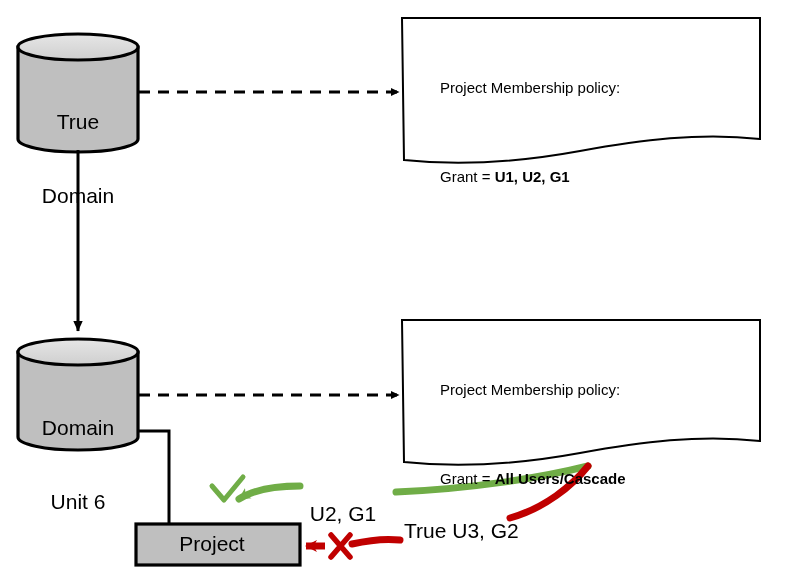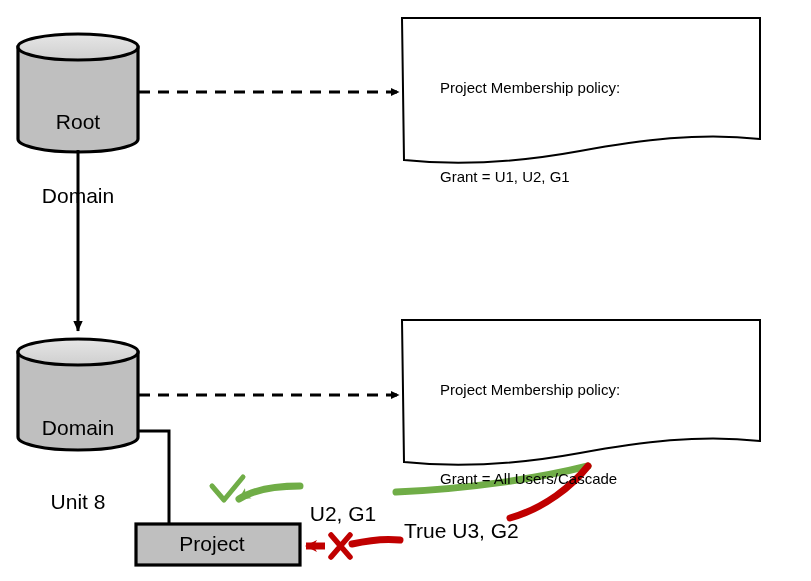--- a/index.html
+++ b/index.html
@@ -32,21 +32,21 @@
     line-height: 1.18;
   }
   .node-label {
     font-size: 21px;
     text-align: center;
   }
   .note-text {
     font-size: 15px;
   }
   .note-text b {
-    font-weight: normal;
+    font-weight: bold;
   }
   .edge-label {
     font-size: 21px;
     text-align: center;
     color: #000000;
   }
 </style>
 </head>
 <body>
 
@@ -111,27 +111,27 @@
     <path d="M212,486 L224,500 L243,477" fill="none" stroke="#70AD47" stroke-width="5" stroke-linecap="round" stroke-linejoin="round"></path>
 
     <path d="M588,466 C572,486 545,508 510,518" fill="none" stroke="#C00000" stroke-width="7" stroke-linecap="round"></path>
     <path d="M400,540 C382,538 365,541 352,544" fill="none" stroke="#C00000" stroke-width="7" stroke-linecap="round"></path>
     <path d="M325,546 L306,546" fill="none" stroke="#C00000" stroke-width="7" stroke-linecap="butt" marker-end="url(#arrowRed)"></path>
 
     <path d="M331,535 L350,557 M350,535 L331,557" stroke="#C00000" stroke-width="5.5" stroke-linecap="round"></path>
   </svg>
 
   <div class="lbl node-label" style="left:18px; top:60px; width:120px;">
-    <div>Root</div>
+    <div>True</div>
     <div>Domain</div>
   </div>
 
   <div class="lbl node-label" style="left:18px; top:366px; width:120px;">
     <div>Domain</div>
-    <div>Unit 8</div>
+    <div>Unit 6</div>
   </div>
 
   <div class="lbl node-label" style="left:136px; top:532px; width:152px;">Project</div>
 
   <div class="lbl note-text" style="left:415px; top:26px; width:340px;">
     <div>
       <span>Project Membership policy:</span><b></b>
     </div>
     <div>
       <span>Grant = </span><b>U1, U2, G1</b>

